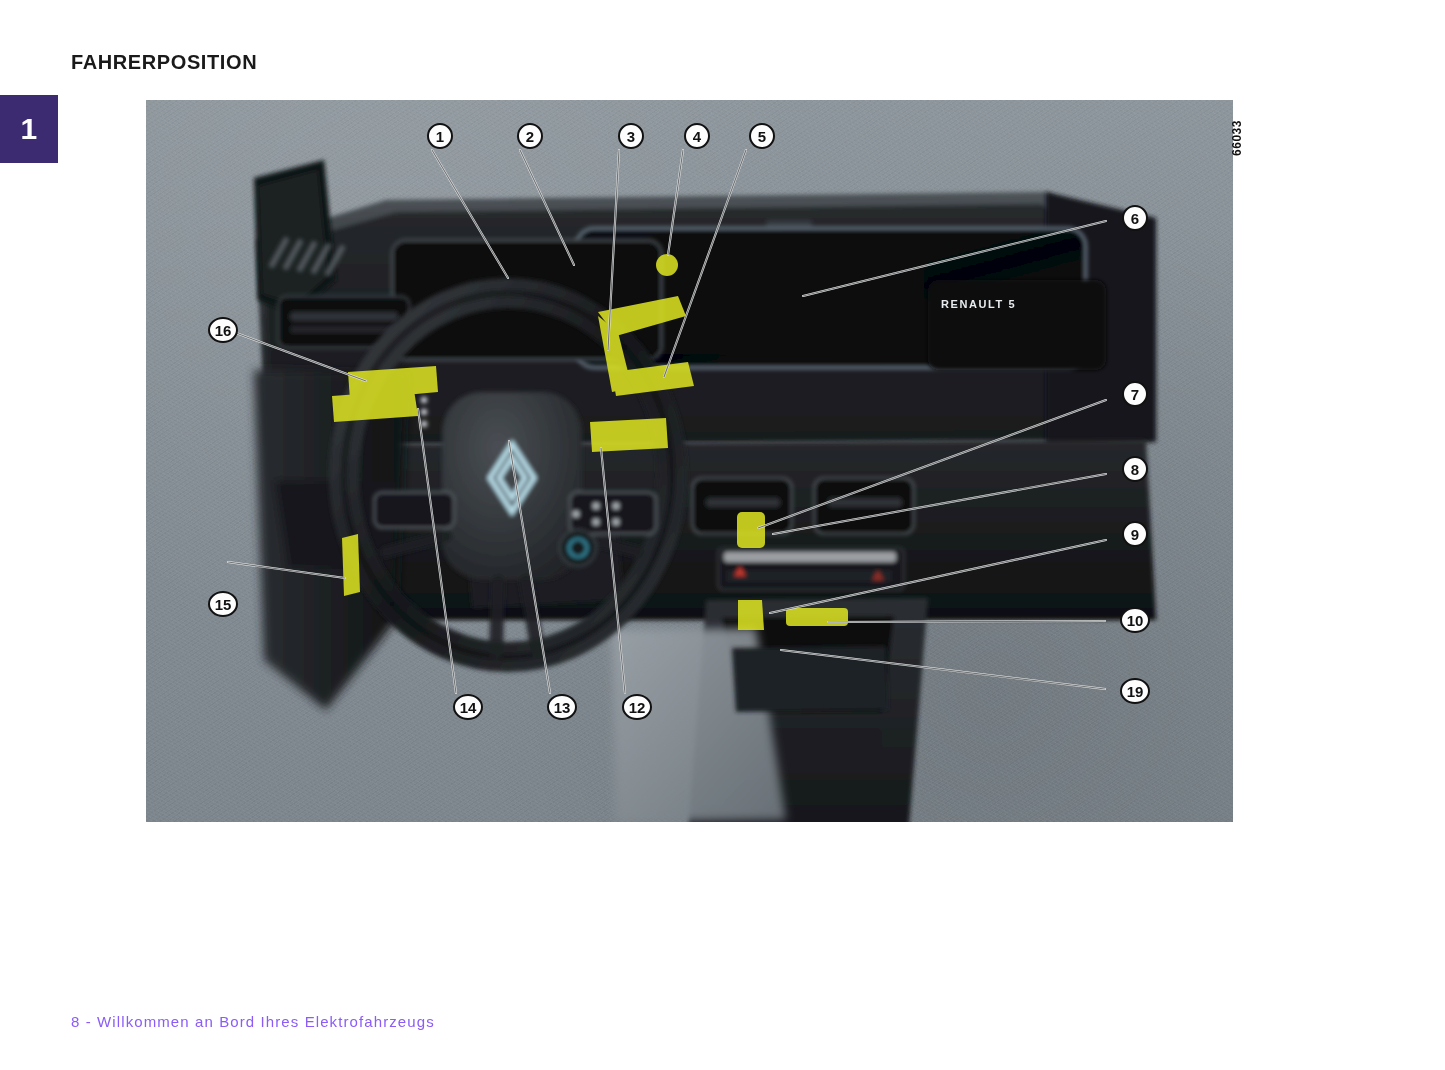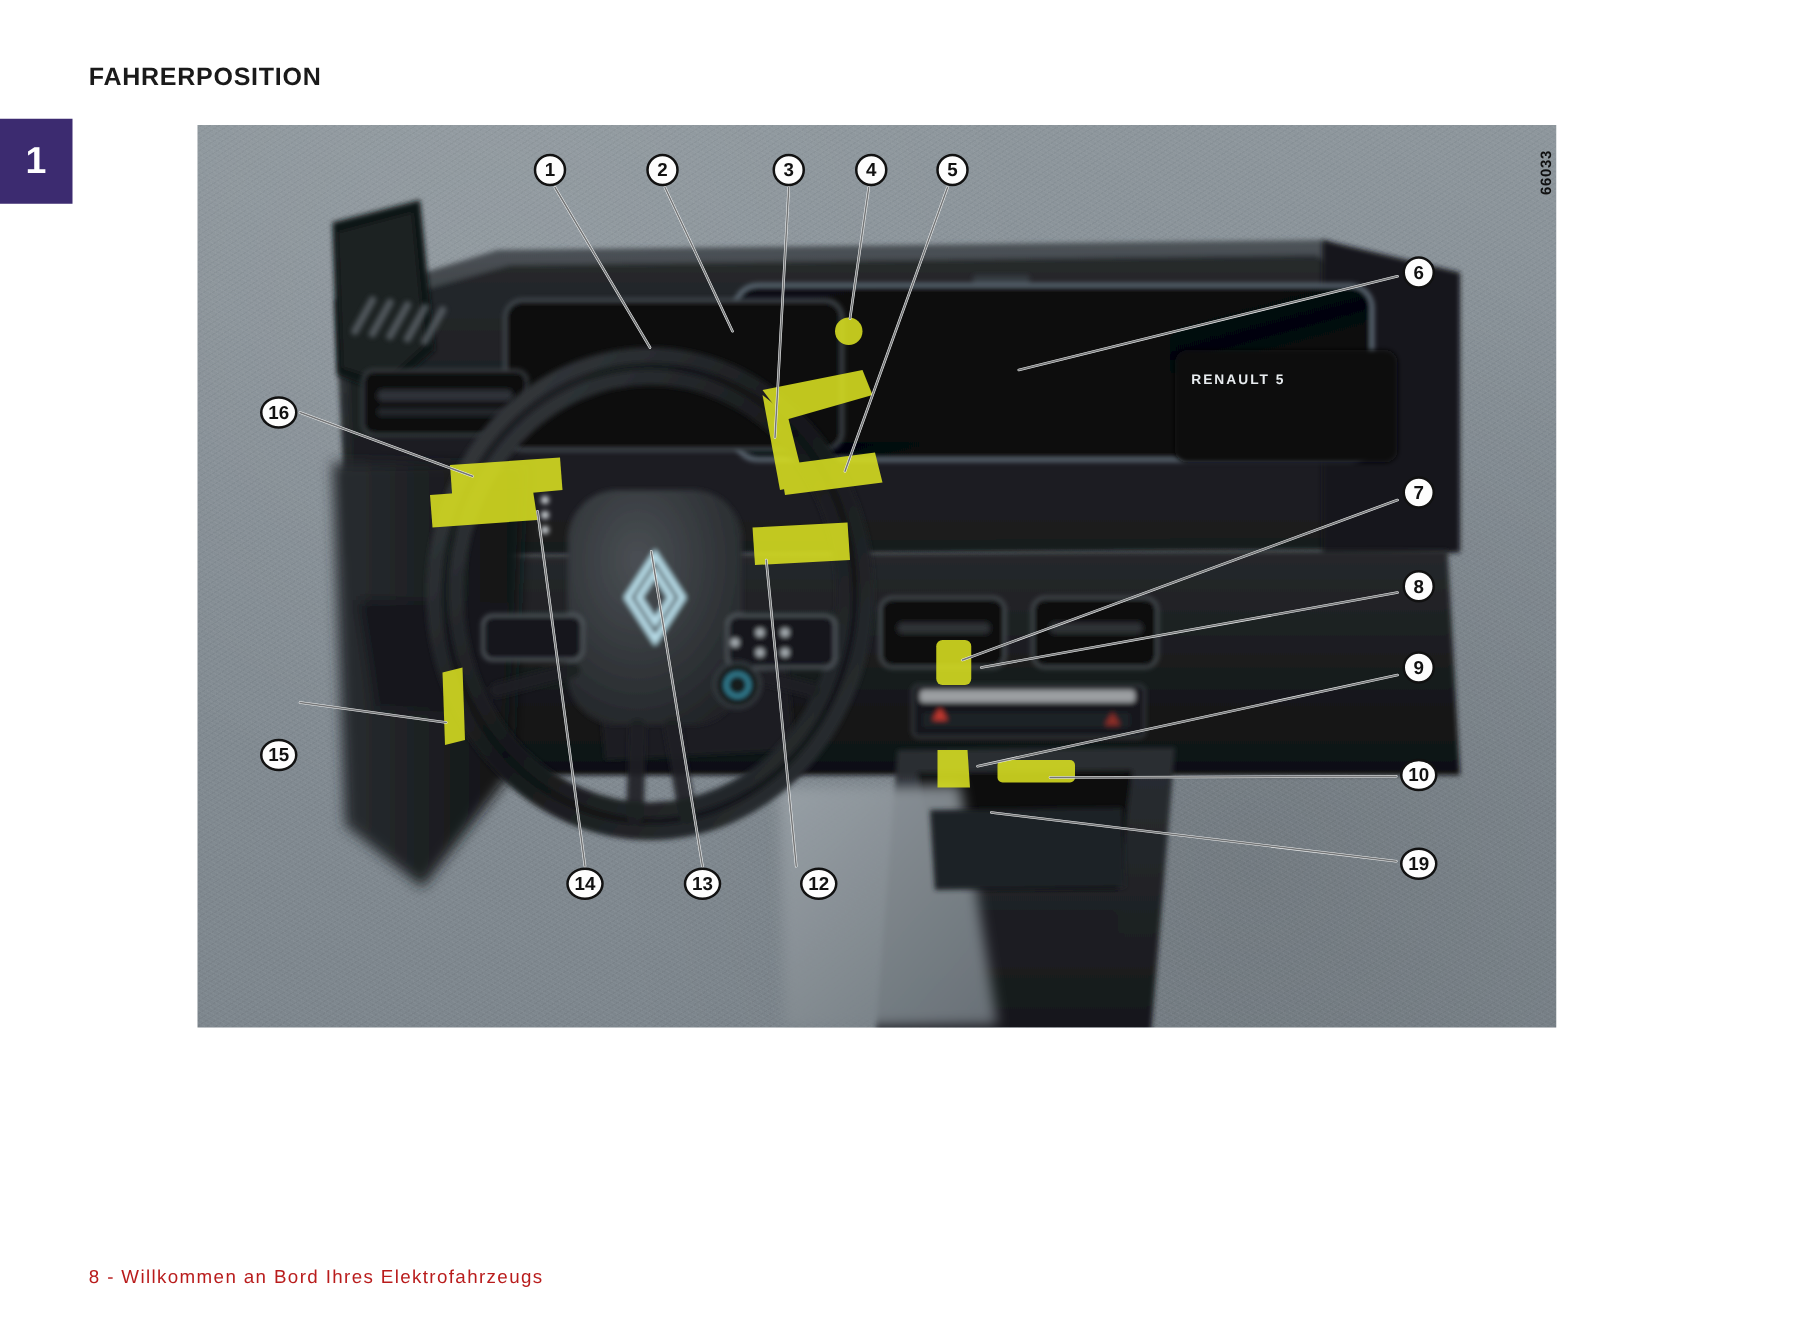--- a/index.html
+++ b/index.html
@@ -46,27 +46,27 @@
     color: #1a1a1a;
   }
 
   
   .page-footer {
     position: absolute;
     left: 71px;
     top: 1013px;
     font-size: 15px;
     letter-spacing: 1.1px;
-    color: #b91c1c;
+    color: #8b5cf6;
   }
 
   
   .figure {
     position: absolute;
-    left: 158px;
+    left: 146px;
     top: 100px;
     width: 1087px;
     height: 722px;
     overflow: hidden;
     background:
       radial-gradient(circle at 22% 18%, rgba(255,255,255,0.07), rgba(0,0,0,0) 42%),
       radial-gradient(circle at 78% 82%, rgba(0,0,0,0.10), rgba(0,0,0,0) 50%),
       linear-gradient(180deg, #8d969c 0%, #848d94 45%, #7d868d 100%);
   }
   .figure-noise {
@@ -373,18 +373,18 @@
     <div class="callout" style="left: 517px; top: 123px;">2</div>
     <div class="callout" style="left: 618px; top: 123px;">3</div>
     <div class="callout" style="left: 684px; top: 123px;">4</div>
     <div class="callout" style="left: 749px; top: 123px;">5</div>
     <div class="callout" style="left: 1122px; top: 205px;">6</div>
     <div class="callout" style="left: 1122px; top: 381px;">7</div>
     <div class="callout" style="left: 1122px; top: 456px;">8</div>
     <div class="callout" style="left: 1122px; top: 521px;">9</div>
     <div class="callout wide" style="left: 1120px; top: 607px;">10</div>
     <div class="callout wide" style="left: 1120px; top: 678px;">19</div>
-    <div class="callout wide" style="left: 622px; top: 694px; margin-left: 18px;">12</div>
+    <div class="callout wide" style="left: 622px; top: 694px;">12</div>
     <div class="callout wide" style="left: 547px; top: 694px;">13</div>
     <div class="callout wide" style="left: 453px; top: 694px;">14</div>
     <div class="callout wide" style="left: 208px; top: 546px; margin-top: 45px;">15</div>
     <div class="callout wide" style="left: 208px; top: 317px;">16</div>
   </div>
 
 </body></html>

